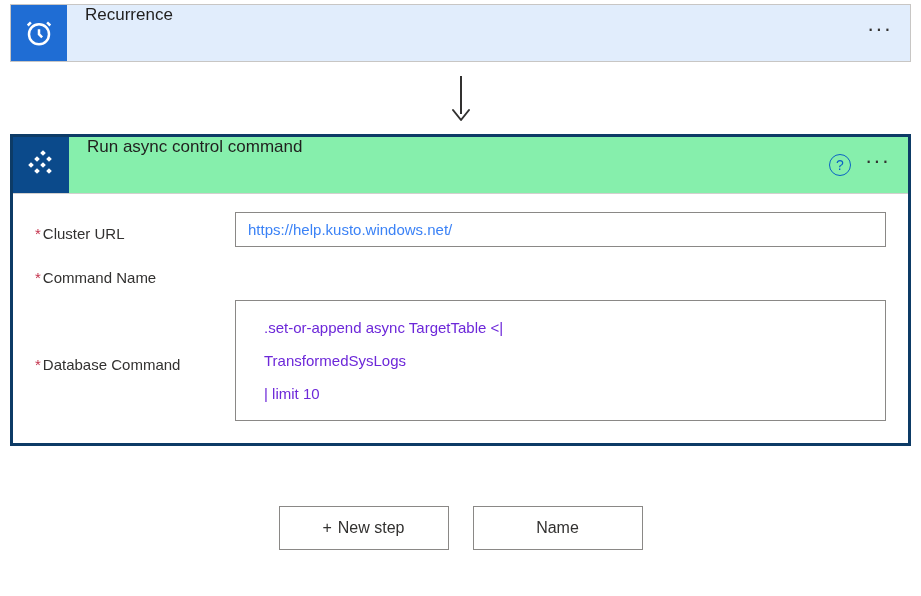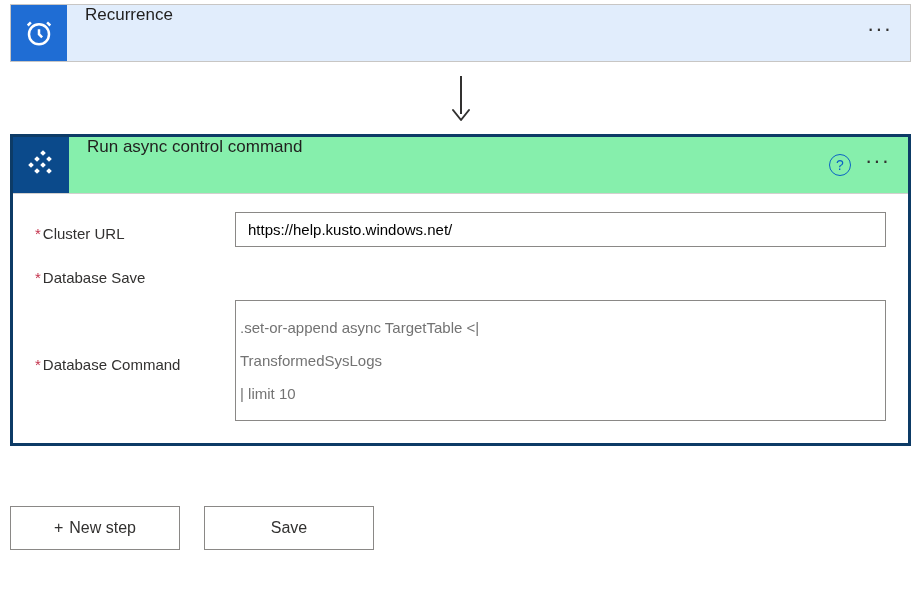--- a/index.html
+++ b/index.html
@@ -106,41 +106,41 @@
   }
   .form-input-wrap {
     flex: 1;
   }
   .form-input {
     width: 100%;
     border: 1px solid #8a8886;
     padding: 8px 12px;
     font-size: 15px;
     font-family: inherit;
-    color: #000000;
+    color: #3b82f6;
     outline: none;
     background: #fff;
   }
   .form-textarea {
     width: 100%;
     border: 1px solid #8a8886;
-    padding: 10px 4px;
+    padding: 10px 28px;
     font-size: 15px;
     font-family: inherit;
-    color: #737373;
+    color: #6d28d9;
     line-height: 2.2;
     resize: none;
     outline: none;
     background: #fff;
     white-space: pre-wrap;
     min-height: 110px;
   }
   .footer-actions {
     display: flex;
-    justify-content: flex-start;
+    justify-content: center;
     gap: 24px;
     margin-top: 60px;
   }
   .btn {
     min-width: 170px;
     padding: 12px 24px;
     border: 1px solid #8a8886;
     background: #ffffff;
     font-size: 16px;
     color: #323130;
@@ -206,21 +206,21 @@
       <div class="form-label">
         <span class="req">*</span><span>Cluster URL</span>
       </div>
       <div class="form-input-wrap">
         <input class="form-input" type="text" value="https://help.kusto.windows.net/" style="">
       </div>
     </div>
 
     <div class="form-row">
       <div class="form-label">
-        <span class="req">*</span><span>Database Save</span>
+        <span class="req">*</span><span>Command Name</span>
       </div>
     </div>
 
     <div class="form-row">
       <div class="form-label">
         <span class="req">*</span><span>Database Command</span>
       </div>
       <div class="form-input-wrap">
         <div class="form-textarea">.set-or-append async TargetTable &lt;|
 TransformedSysLogs
@@ -229,15 +229,15 @@
     </div>
 
   </div>
 </div>
 
 <div class="footer-actions">
   <button class="btn">
     <span class="btn-plus">+</span><span>New step</span>
   </button>
   <button class="btn">
-    <span>Save</span>
+    <span>Name</span>
   </button>
 </div>
 
 </body></html>

